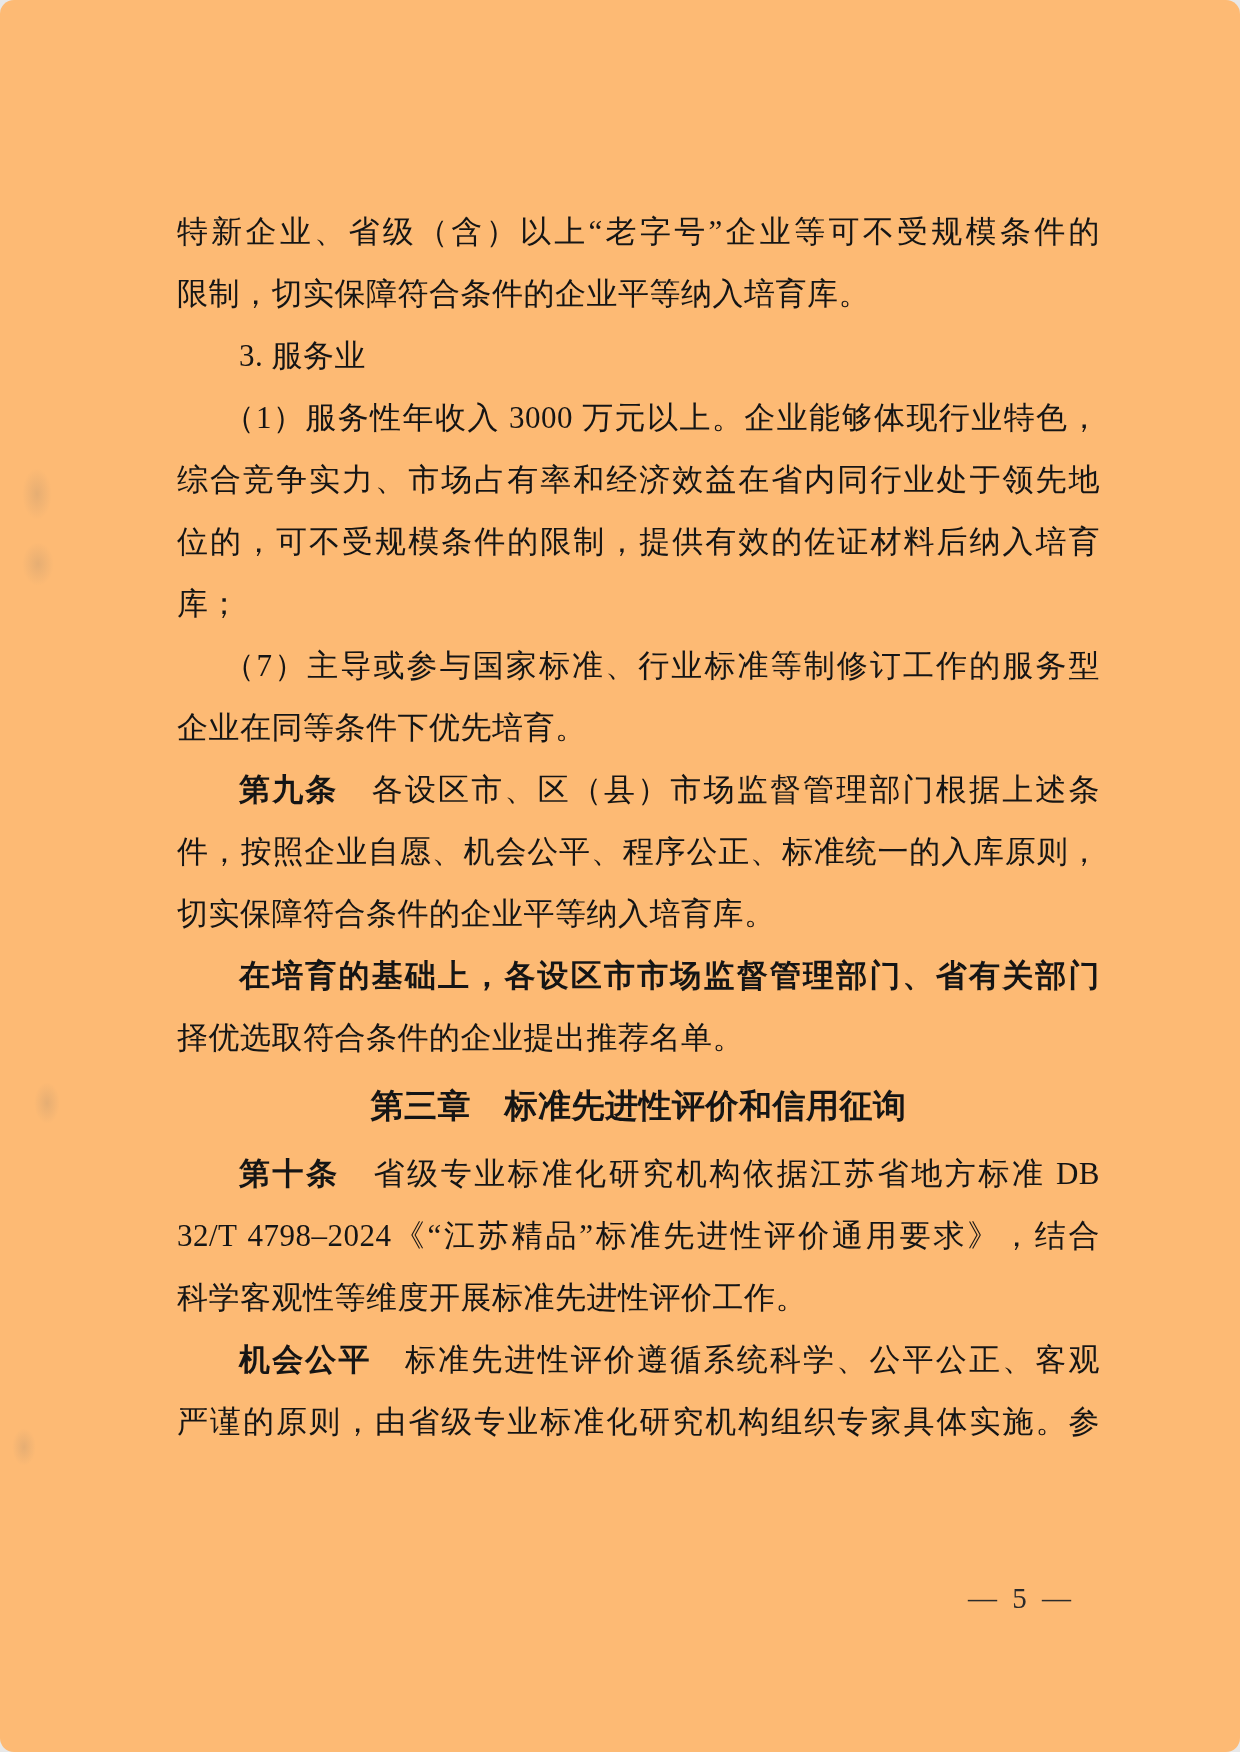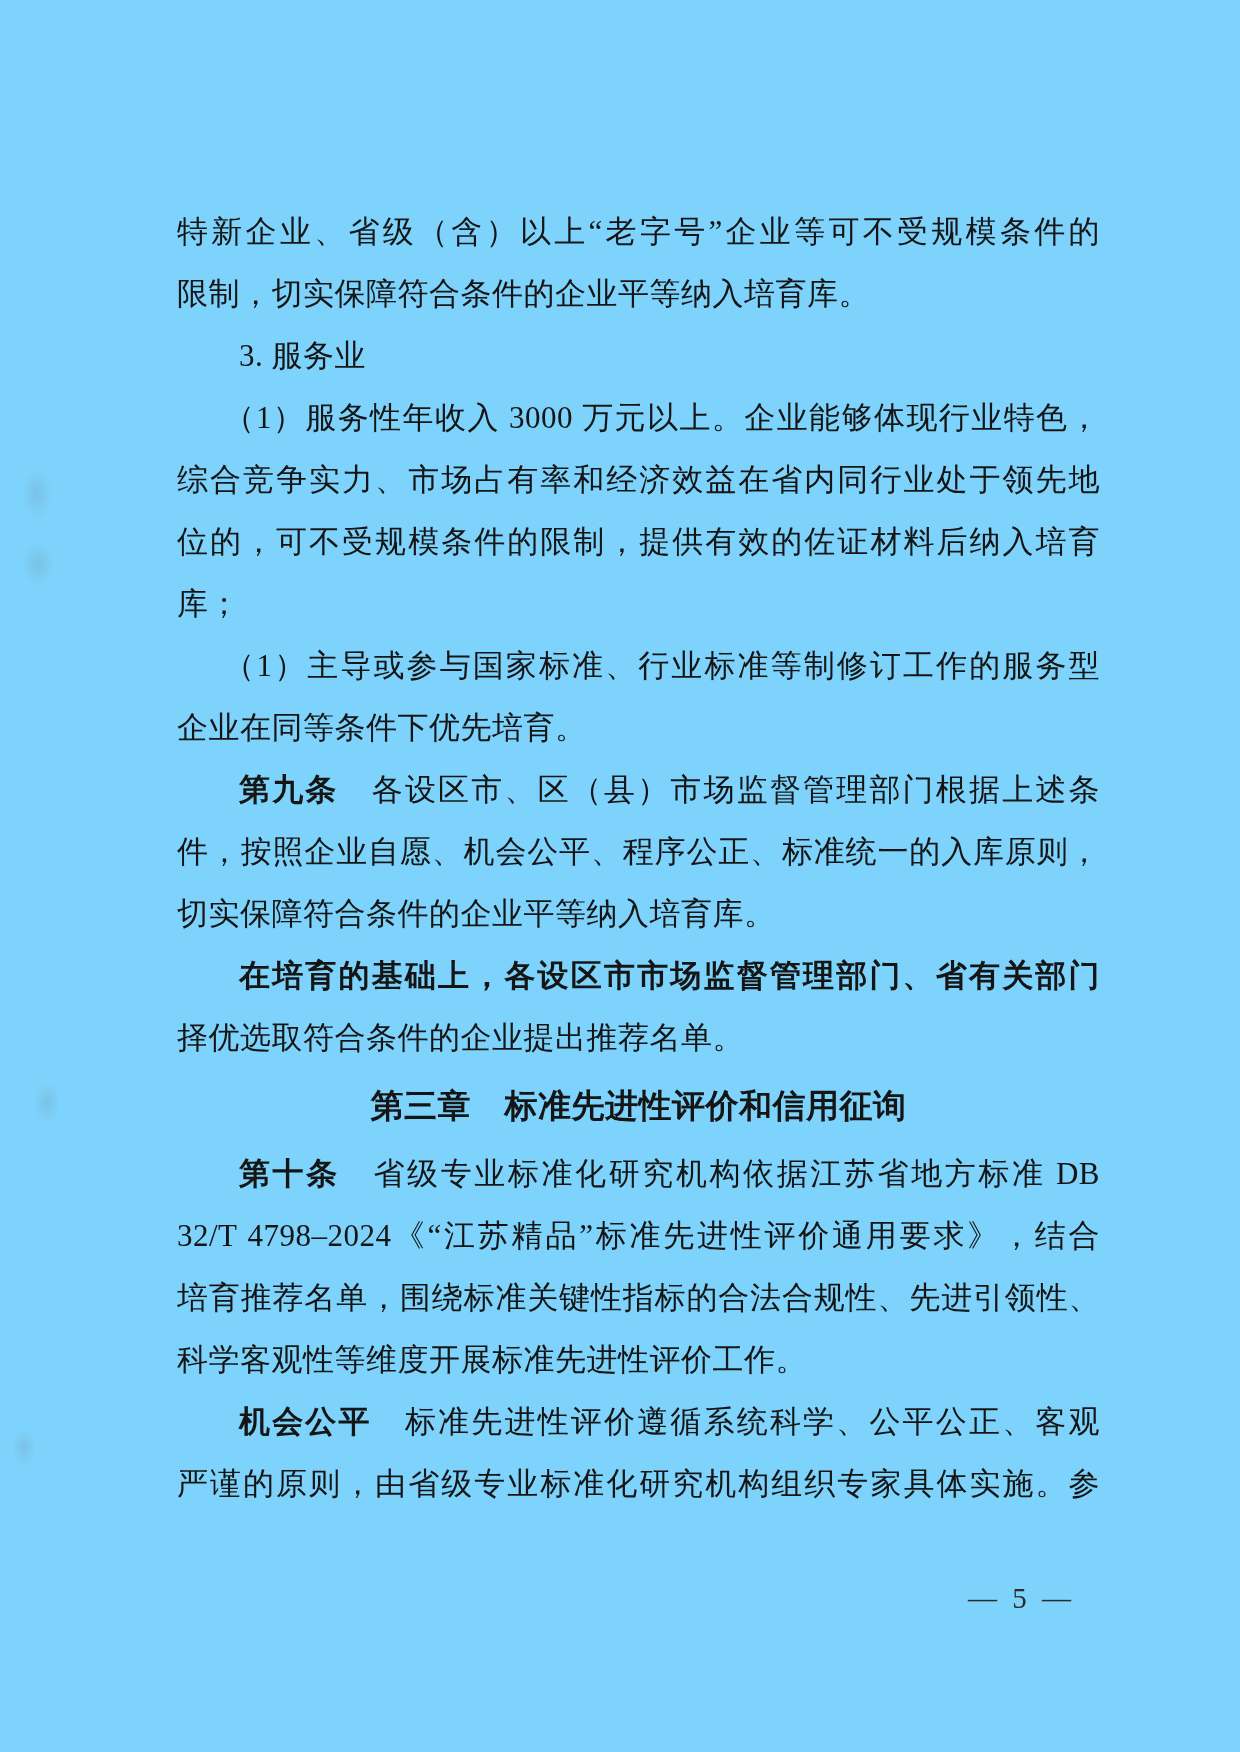--- a/index.html
+++ b/index.html
@@ -62,44 +62,43 @@
     background:radial-gradient(ellipse at center, rgba(110,110,110,0.16), rgba(110,110,110,0.0) 70%);
   }
   .s1{left:22px;top:468px;width:30px;height:52px;}
   .s2{left:22px;top:542px;width:32px;height:44px;}
   .s3{left:34px;top:1082px;width:26px;height:42px;}
   .s4{left:12px;top:1428px;width:24px;height:38px;}
 </style>
 </head>
 <body>
 
-<div class="page" style="background: #7dd3fc;">
+<div class="page" style="background: #fdba74; border-radius: 14px;">
   <div class="smudge s1"></div>
   <div class="smudge s2"></div>
   <div class="smudge s3"></div>
   <div class="smudge s4"></div>
 
   <div class="text-body" style="color: rgb(21, 21, 21);">
       <div class="line fill"><span>特新企业、省级（含）以上“老字号”企业等可不受规模条件的</span></div>
       <div class="line"><span>限制，切实保障符合条件的企业平等纳入培育库。</span></div>
       <div class="line" style="padding-left: 2em;"><span>3. 服务业</span></div>
       <div class="line fill" style="padding-left: 1.5em;"><span>（1）服务性年收入 3000 万元以上。企业能够体现行业特色，</span></div>
       <div class="line fill"><span>综合竞争实力、市场占有率和经济效益在省内同行业处于领先地</span></div>
       <div class="line fill"><span>位的，可不受规模条件的限制，提供有效的佐证材料后纳入培育</span></div>
       <div class="line"><span>库；</span></div>
-      <div class="line fill" style="padding-left: 1.5em;"><span>（1）主导或参与国家标准、行业标准等制修订工作的服务型</span></div>
+      <div class="line fill" style="padding-left: 1.5em;"><span>（7）主导或参与国家标准、行业标准等制修订工作的服务型</span></div>
       <div class="line"><span>企业在同等条件下优先培育。</span></div>
       <div class="line fill" style="padding-left: 2em;"><span class="b">第九条</span><span>　各设区市、区（县）市场监督管理部门根据上述条</span></div>
       <div class="line fill"><span>件，按照企业自愿、机会公平、程序公正、标准统一的入库原则，</span></div>
       <div class="line"><span>切实保障符合条件的企业平等纳入培育库。</span></div>
       <div class="line fill" style="padding-left: 2em; font-weight: bold;"><span>在培育的基础上，各设区市市场监督管理部门、省有关部门</span></div>
       <div class="line"><span>择优选取符合条件的企业提出推荐名单。</span></div>
       <div class="line center heading"><span class="b">第三章　标准先进性评价和信用征询</span></div>
       <div class="line fill" style="padding-left: 2em;"><span class="b">第十条</span><span>　省级专业标准化研究机构依据江苏省地方标准 DB</span></div>
       <div class="line fill"><span>32/T 4798–2024《“江苏精品”标准先进性评价通用要求》，结合</span></div>
-      <div class="line fill"><span>培育推荐名单，围绕标准关键性指标的合法合规性、先进引领性、</span></div>
       <div class="line"><span>科学客观性等维度开展标准先进性评价工作。</span></div>
       <div class="line fill" style="padding-left: 2em;"><span class="b">机会公平</span><span>　标准先进性评价遵循系统科学、公平公正、客观</span></div>
       <div class="line fill"><span>严谨的原则，由省级专业标准化研究机构组织专家具体实施。参</span></div>
     </div>
 
   <div class="footer">— 5 —</div>
 </div>
 
 </body></html>

